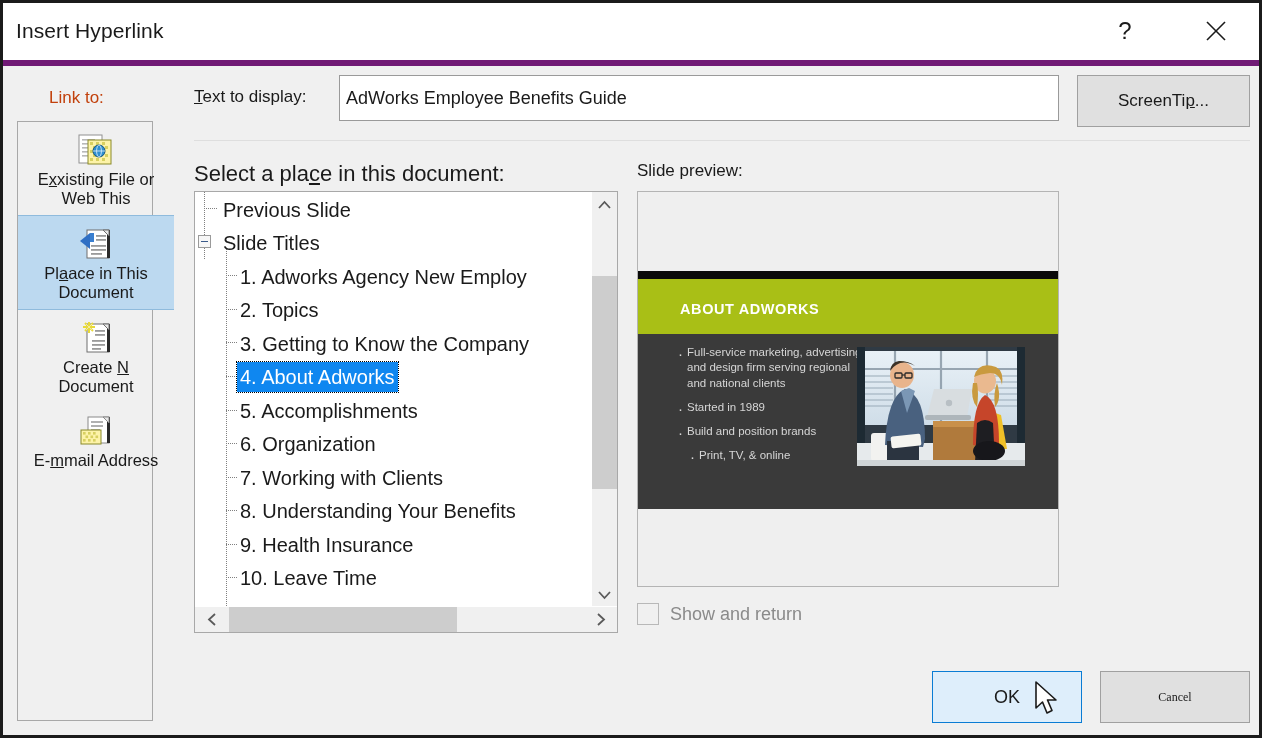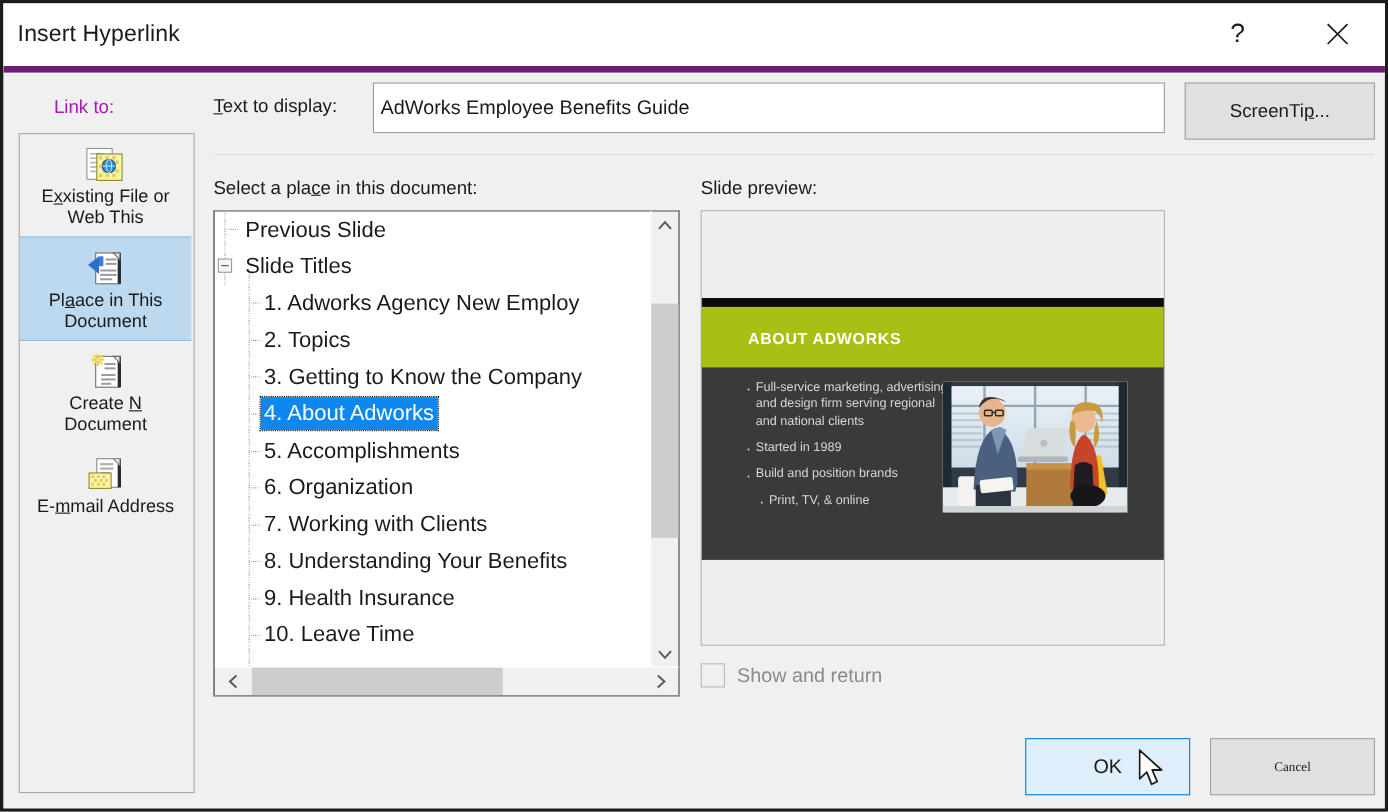--- a/index.html
+++ b/index.html
@@ -56,27 +56,27 @@
   #help-btn { left: 1099px; font-size: 24px; }
   #close-btn { left: 1190px; font-size: 10px; }
   #close-btn svg { display:block; }
 
   
   #linkto-label {
     position: absolute;
     left: 46px;
     top: 85px;
     font-size: 17px;
-    color: #a21caf;
+    color: #c2410c;
   }
   #linkto-panel {
     position: absolute;
     left: 14px;
     top: 118px;
-    width: 160px;
+    width: 136px;
     height: 600px;
     background: #f0f0f0;
     border: 1px solid #a8a8a8;
     box-sizing: border-box;
   }
   .linkto-item {
     position: relative;
     width: 156px;
     box-sizing: border-box;
     text-align: center;
@@ -149,21 +149,21 @@
     width: 1056px;
     height: 1px;
     background: #dedede;
   }
 
   
   #place-label {
     position: absolute;
     left: 191px;
     top: 158px;
-    font-size: 17px;
+    font-size: 22px;
     color: #1a1a1a;
   }
 
   
   #treebox {
     position: absolute;
     left: 191px;
     top: 188px;
     width: 424px;
     height: 442px;

